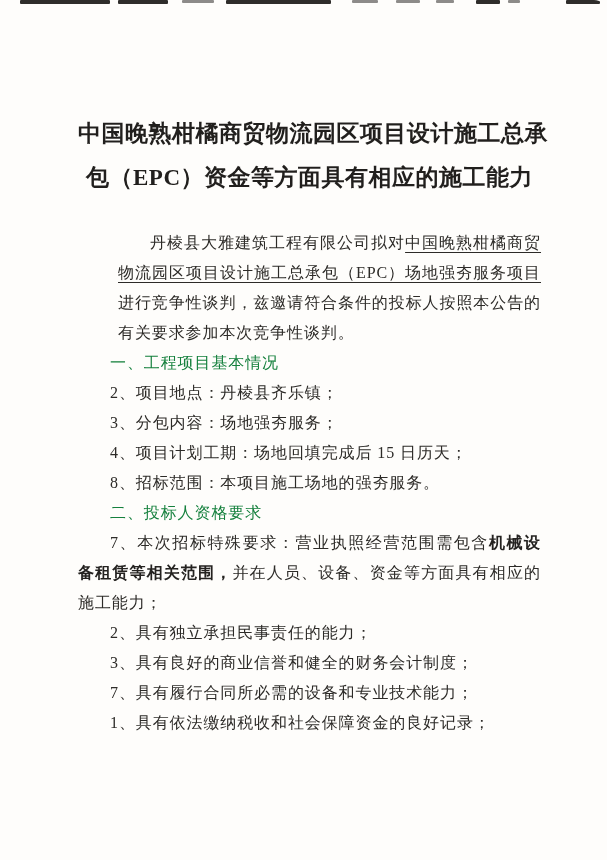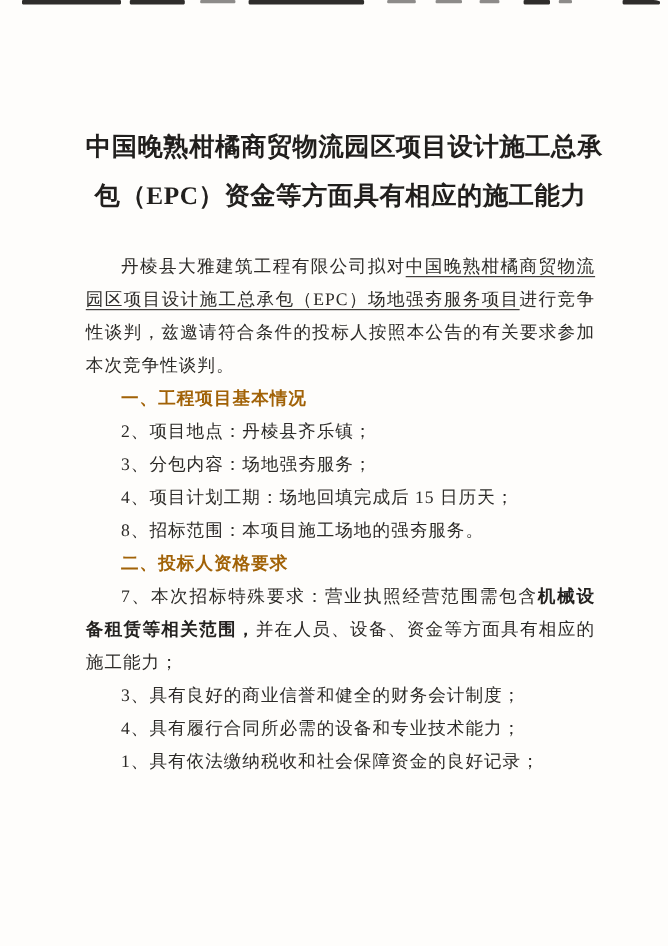--- a/index.html
+++ b/index.html
@@ -39,24 +39,24 @@
     white-space: nowrap;
   }
   .para {
     margin: 0;
     font-size: 16px;
     line-height: 30px;
     letter-spacing: 0.9px;
     text-align: justify;
     text-indent: 2em;
   }
-  .intro { margin-top: 28px; }
+  .intro { margin-top: 28px; margin-left: 40px; }
   .heading {
-    font-weight: bold;
-    color: #a16207;
+    font-weight: normal;
+    color: #15803d;
   }
   .seg-underline {
     text-decoration: underline;
     text-decoration-thickness: 1px;
     text-underline-offset: 4px;
   }
   .seg-bold { font-weight: bold; color: #242220; }
   .seg-normal { }
 </style>
 </head>
@@ -87,18 +87,19 @@
     <p class="para intro"><span class="seg-normal">丹棱县大雅建筑工程有限公司拟对</span><span class="seg-underline">中国晚熟柑橘商贸物流园区项目设计施工总承包（EPC）场地强夯服务项目</span><span class="seg-normal">进行竞争性谈判，兹邀请符合条件的投标人按照本公告的有关要求参加本次竞争性谈判。</span></p>
 
     <p class="para heading">一、工程项目基本情况</p>
     <p class="para">2、项目地点：丹棱县齐乐镇；</p>
     <p class="para">3、分包内容：场地强夯服务；</p>
     <p class="para">4、项目计划工期：场地回填完成后 15 日历天；</p>
     <p class="para">8、招标范围：本项目施工场地的强夯服务。</p>
 
     <p class="para heading">二、投标人资格要求</p>
     <p class="para"><span class="seg-normal">7、本次招标特殊要求：营业执照经营范围需包含</span><span class="seg-bold">机械设备租赁等相关范围，</span><span class="seg-normal">并在人员、设备、资金等方面具有相应的施工能力；</span></p>
+    <p class="para">2、具有独立承担民事责任的能力；</p>
     <p class="para">3、具有良好的商业信誉和健全的财务会计制度；</p>
-    <p class="para">4、具有履行合同所必需的设备和专业技术能力；</p>
+    <p class="para">7、具有履行合同所必需的设备和专业技术能力；</p>
     <p class="para">1、具有依法缴纳税收和社会保障资金的良好记录；</p>
 
   </div>
 </div>
 
 </body></html>

